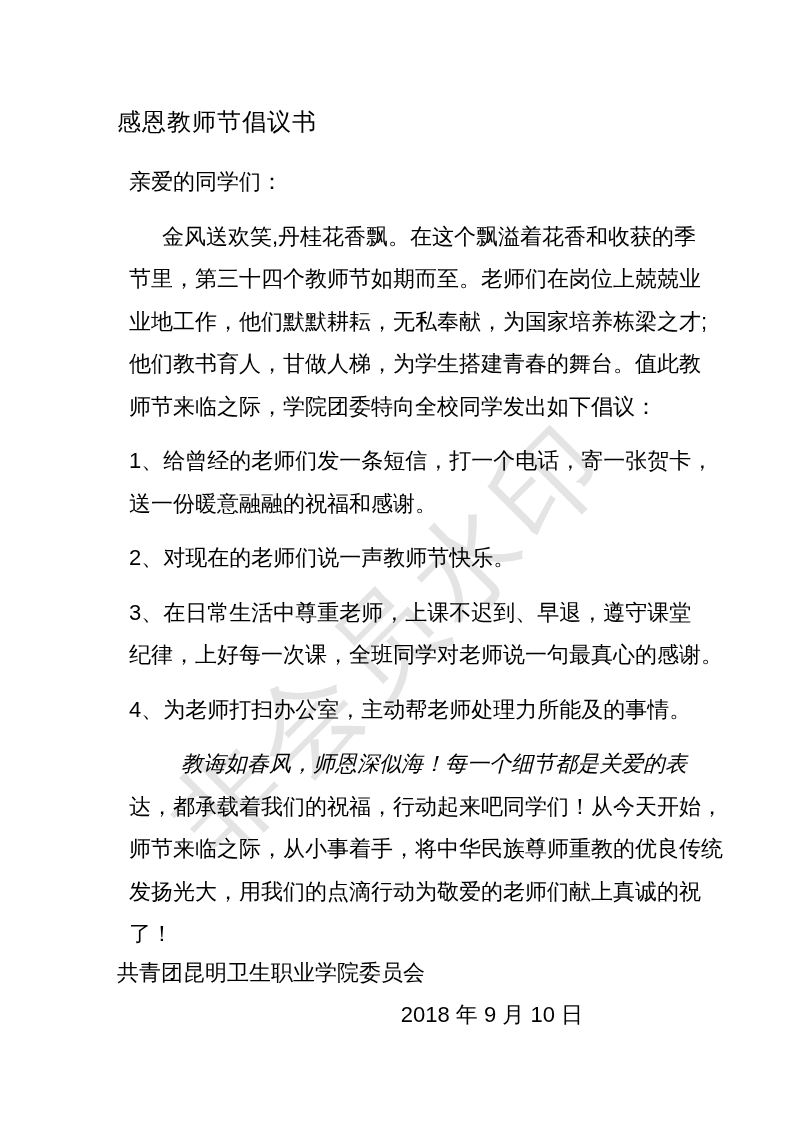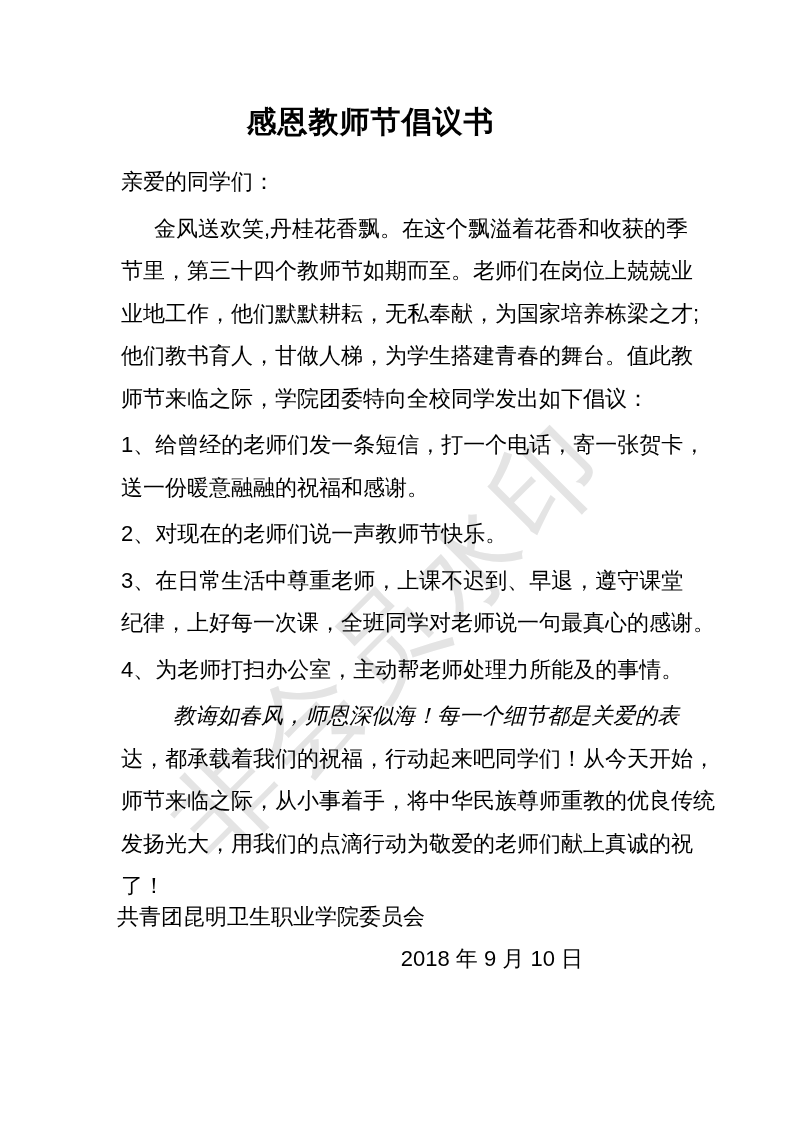--- a/index.html
+++ b/index.html
@@ -30,28 +30,28 @@
     user-select: none;
     pointer-events: none;
   }
   .content {
     position: relative;
     z-index: 1;
     padding: 104px 113px 0 117px;
   }
   .title {
     font-family: "Liberation Serif", "DejaVu Serif", serif;
-    font-weight: bold;
-    font-size: 30px;
+    font-weight: normal;
+    font-size: 24px;
     line-height: 36px;
     letter-spacing: 1px;
     margin: 0 56px 21px 0;
-    text-align: center;
+    text-align: left;
   }
-  .para { margin: 4px; }
+  .para { margin: 12px; }
   .line {
     height: 42.5px;
     line-height: 42.5px;
     font-size: 22px;
     white-space: nowrap;
     overflow: visible;
   }
   .para.indent-sm .line:first-child { padding-left: 33px; }
   .para.indent-lg .line:first-child { padding-left: 52px; font-style: italic; }
   .signature {

